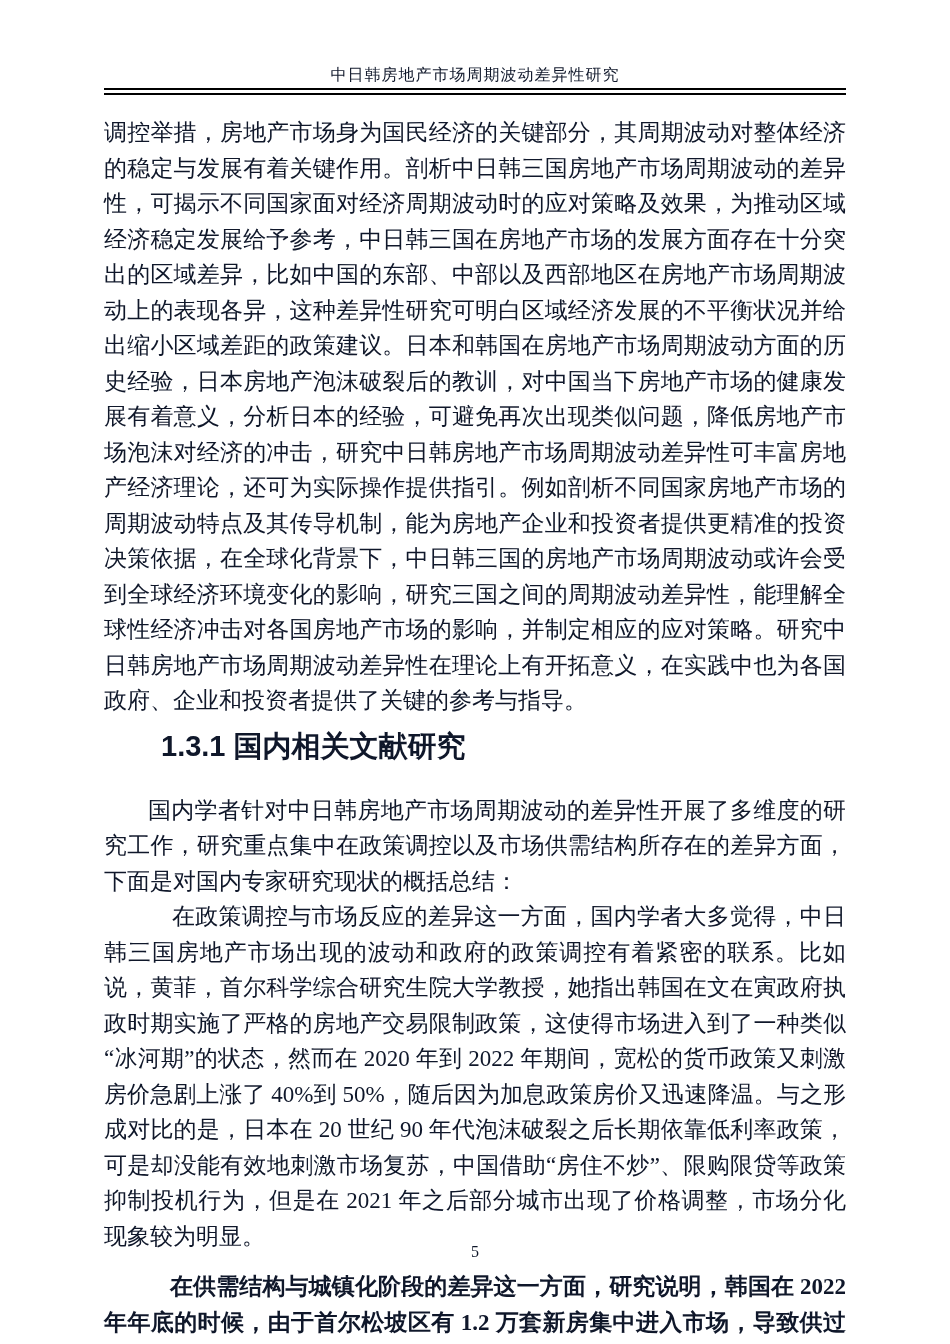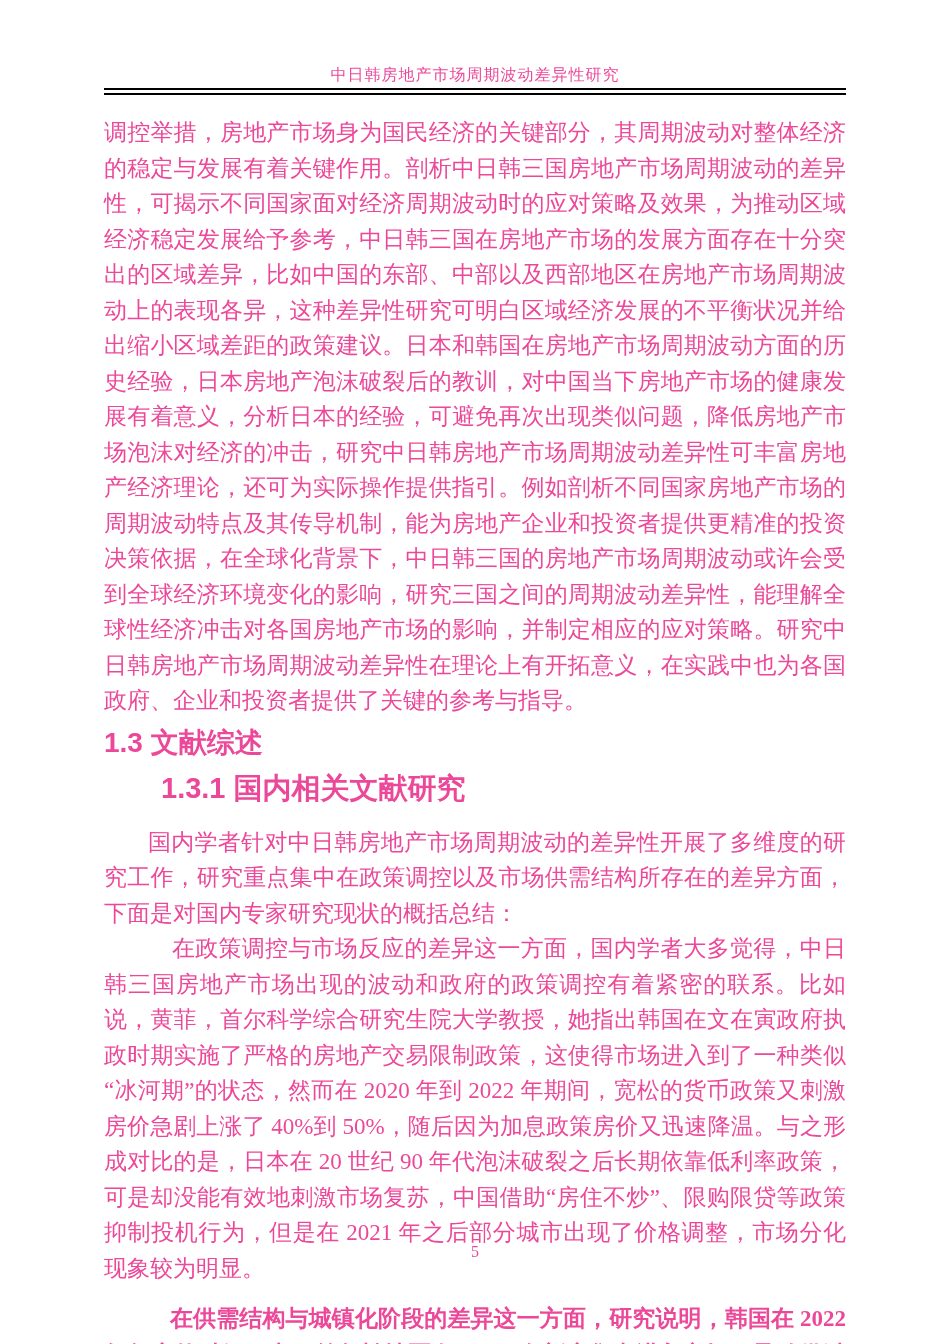--- a/index.html
+++ b/index.html
@@ -5,21 +5,21 @@
   html, body {
     margin: 0;
     padding: 0;
     background: #ffffff;
   }
   .page {
     position: relative;
     width: 950px;
     height: 1344px;
     background: #ffffff;
-    color: #ec4899;
+    color: #0f172a;
     font-family: "Liberation Serif", "DejaVu Serif", serif;
     overflow: hidden;
   }
   
   .header {
     padding-top: 64px;
   }
   .header-title {
     text-align: center;
     font-size: 16px;
@@ -38,21 +38,21 @@
   }
   .body-para {
     margin: 0;
     font-size: 23px;
     line-height: 35.5px;
     text-align: justify;
     text-justify: inter-ideograph;
     word-break: break-all;
   }
   .para-intro   { margin-top: 20px; }
-  .para-overview{ margin-top: 22px; text-indent: 44px; }
+  .para-overview{ margin-top: 32px; text-indent: 44px; }
   .para-policy  { margin-top: 0; text-indent: 68px; }
   .para-supply  { margin-top: 15px; text-indent: 66px; font-weight: bold; }
 
   .section-heading {
     font-family: "Liberation Sans", "DejaVu Sans", sans-serif;
     font-weight: bold;
     font-size: 28px;
     line-height: 36px;
     margin: 6px 0 4px 0;
   }
@@ -83,21 +83,20 @@
 
   <header class="header">
     <div class="header-title">中日韩房地产市场周期波动差异性研究</div>
     <div class="header-rule"></div>
   </header>
 
   <main class="main">
 
     <p class="body-para para-intro">调控举措，房地产市场身为国民经济的关键部分，其周期波动对整体经济的稳定与发展有着关键作用。剖析中日韩三国房地产市场周期波动的差异性，可揭示不同国家面对经济周期波动时的应对策略及效果，为推动区域经济稳定发展给予参考，中日韩三国在房地产市场的发展方面存在十分突出的区域差异，比如中国的东部、中部以及西部地区在房地产市场周期波动上的表现各异，这种差异性研究可明白区域经济发展的不平衡状况并给出缩小区域差距的政策建议。日本和韩国在房地产市场周期波动方面的历史经验，日本房地产泡沫破裂后的教训，对中国当下房地产市场的健康发展有着意义，分析日本的经验，可避免再次出现类似问题，降低房地产市场泡沫对经济的冲击，研究中日韩房地产市场周期波动差异性可丰富房地产经济理论，还可为实际操作提供指引。例如剖析不同国家房地产市场的周期波动特点及其传导机制，能为房地产企业和投资者提供更精准的投资决策依据，在全球化背景下，中日韩三国的房地产市场周期波动或许会受到全球经济环境变化的影响，研究三国之间的周期波动差异性，能理解全球性经济冲击对各国房地产市场的影响，并制定相应的应对策略。研究中日韩房地产市场周期波动差异性在理论上有开拓意义，在实践中也为各国政府、企业和投资者提供了关键的参考与指导。</p>
 
-    <h1 class="section-heading">1.3 文献综述</h1>
 
     <h2 class="subsection-heading">1.3.1 国内相关文献研究</h2>
 
     <p class="body-para para-overview">国内学者针对中日韩房地产市场周期波动的差异性开展了多维度的研究工作，研究重点集中在政策调控以及市场供需结构所存在的差异方面，下面是对国内专家研究现状的概括总结：</p>
 
     <p class="body-para para-policy">在政策调控与市场反应的差异这一方面，国内学者大多觉得，中日韩三国房地产市场出现的波动和政府的政策调控有着紧密的联系。比如说，黄菲，首尔科学综合研究生院大学教授，她指出韩国在文在寅政府执政时期实施了严格的房地产交易限制政策，这使得市场进入到了一种类似“冰河期”的状态，然而在 2020 年到 2022 年期间，宽松的货币政策又刺激房价急剧上涨了 40%到 50%，随后因为加息政策房价又迅速降温。与之形成对比的是，日本在 20 世纪 90 年代泡沫破裂之后长期依靠低利率政策，可是却没能有效地刺激市场复苏，中国借助“房住不炒”、限购限贷等政策抑制投机行为，但是在 2021 年之后部分城市出现了价格调整，市场分化现象较为明显。</p>
 
     <p class="body-para para-supply">在供需结构与城镇化阶段的差异这一方面，研究说明，韩国在 2022 年年底的时候，由于首尔松坡区有 1.2 万套新房集中进入市场，导致供过于求的局面出现，房价暴跌了 40%。日本则是因为人口老龄化以及城镇化进程结束，住房需求长期处于低迷状态，中国</p>
 
   </main>

